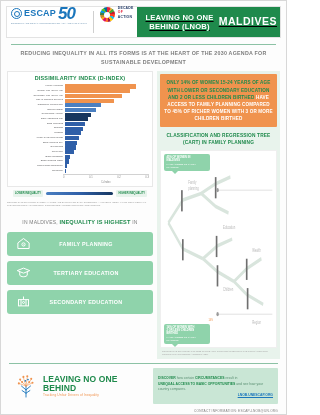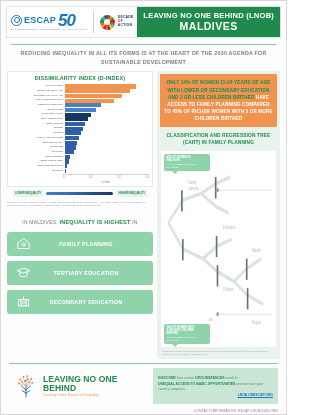--- a/index.html
+++ b/index.html
@@ -17,21 +17,21 @@
   }
 
   
   .header{
     display:flex;align-items:stretch;
     height:30px;margin:5px 5px 0 5px;
     border:1px solid #e3e3e3;
     background:#ffffff;
   }
   .logo-zone{
-    display:flex;align-items:center;
+    display:flex;
     padding:0 4px;gap:3px;flex:0 0 auto;
   }
   .escap-logo{display:flex;align-items:center;gap:2px;}
   .un-emblem{
     width:9px;height:9px;border-radius:50%;
     border:1px solid #1b76bc;
     position:relative;flex:0 0 auto;
   }
   .un-emblem::after{
     content:"";position:absolute;left:1.5px;top:1.5px;
@@ -68,23 +68,24 @@
     width:6px;height:6px;border-radius:50%;background:#ffffff;
   }
   .sdg-action{display:flex;flex-direction:column;gap:0.5px;}
   .sdg-action span{
     font-size:3.4px;font-weight:bold;color:#1f3864;
     letter-spacing:0.2px;line-height:1.15;
   }
   .sdg-action .yr{color:#e5243b;}
   .title-zone{
     flex:1;background:#1f8a4c;
-    display:flex;flex-direction:column;
+    display:flex;flex-direction:row;
     align-items:center;justify-content:center;
     padding:1px 3px;
+    text-decoration:underline;
   }
   .title-line1{
     color:#ffffff;font-size:7.6px;font-weight:bold;
     letter-spacing:0.2px;line-height:1.25;text-align:center;
   }
   .title-line2{
     color:#ffffff;font-size:10.5px;font-weight:bold;
     letter-spacing:0.5px;line-height:1.25;text-align:center;
   }
 

